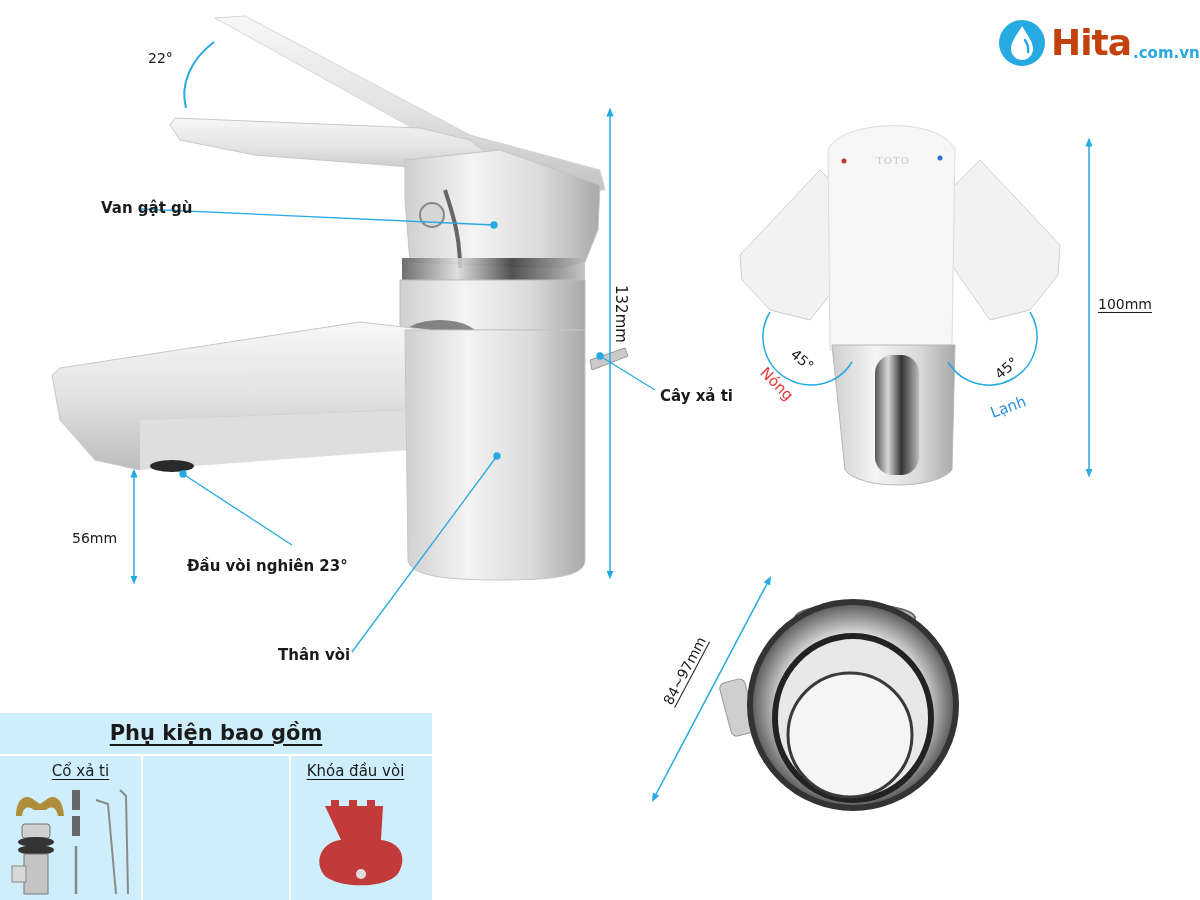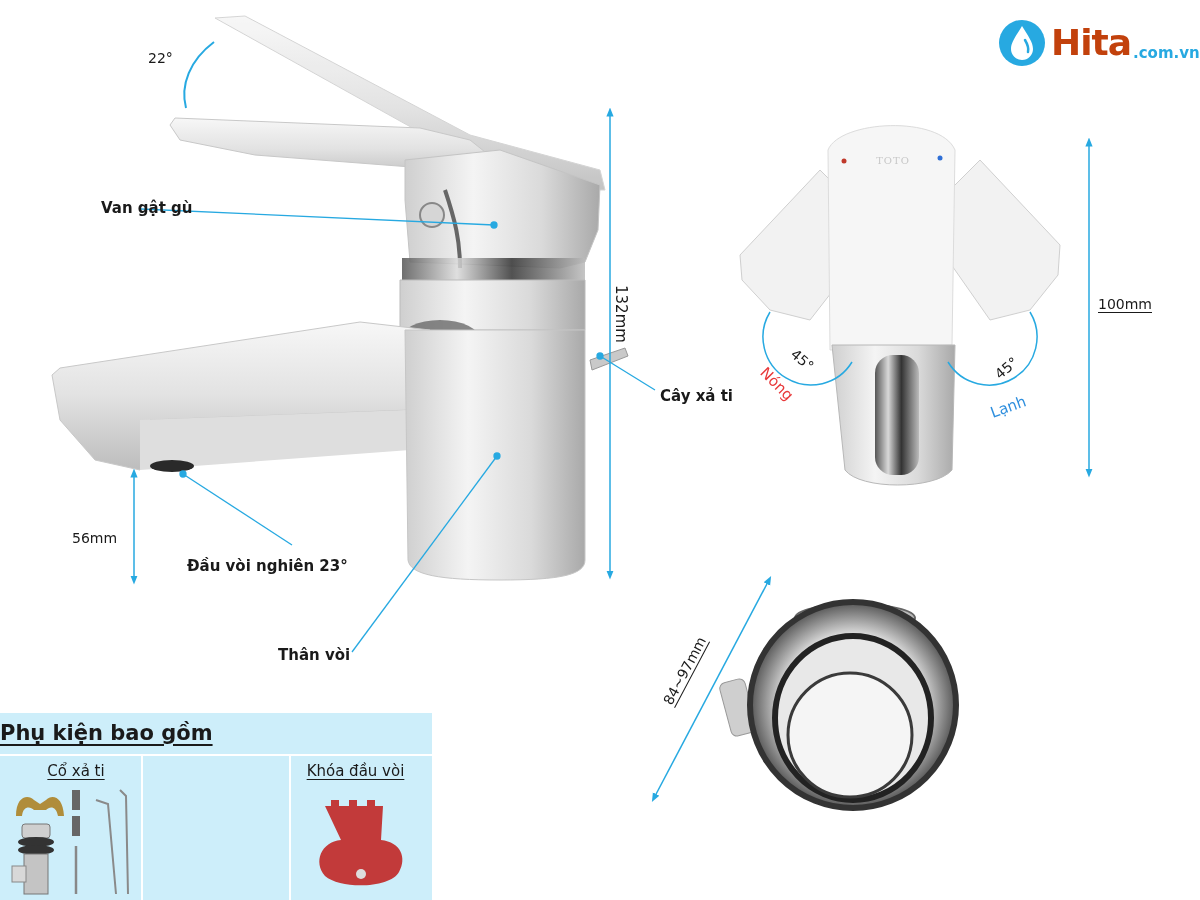--- a/index.html
+++ b/index.html
@@ -6,21 +6,21 @@
   body { width:1200px; height:900px; position:relative; overflow:hidden; background:#ffffff; font-family:"DejaVu Sans", sans-serif; color:#1a1a1a; }
   .abs { position:absolute; }
   svg.overlay { position:absolute; left:0; top:0; }
   .label { position:absolute; font-size:15px; font-weight:bold; color:#1a1a1a; white-space:nowrap; }
   .dim { position:absolute; font-size:14px; color:#1a1a1a; white-space:nowrap; }
   .logo { position:absolute; left:997px; top:18px; display:flex; align-items:center; }
   .logo .drop { width:50px; height:50px; }
   .logo .brand { font-family:"DejaVu Sans", sans-serif; font-weight:bold; font-size:36px; color:#c2410c; letter-spacing:-1px; margin-left:4px; line-height:1; }
   .logo .tld { font-size:15px; color:#27a9e1; font-weight:bold; margin-left:2px; align-self:flex-end; margin-bottom:6px; }
   .acc { position:absolute; left:0; top:713px; width:432px; height:187px; background:#cdeefa; }
-  .acc-title { position:absolute; left:0; top:0; width:432px; height:40px; font-size:21px; font-weight:bold; line-height:40px; }
+  .acc-title { position:absolute; left:0; top:0; width:432px; height:40px; text-align:center; font-size:21px; font-weight:bold; line-height:40px; }
   .acc-title span { text-decoration:underline; text-underline-offset:4px; }
   .acc-hr { position:absolute; left:0; top:41px; width:432px; height:2px; background:#ffffff; }
   .acc-col { position:absolute; top:43px; height:144px; }
   .acc-col .h { position:absolute; top:6px; left:0; right:0; text-align:center; font-size:15px; text-decoration:underline; text-underline-offset:3px; }
   .acc-sep { position:absolute; top:43px; width:2px; height:144px; background:#ffffff; }
 </style>
 </head>
 <body>
 
 <div class="logo">
@@ -147,21 +147,21 @@
 <div class="dim" style="left:994px; top:360px; transform:rotate(-40deg);">45°</div>
 <div class="dim" style="left:990px; top:398px; transform:rotate(-20deg); color:#2f8fde; font-size:15px;">Lạnh</div>
 <div class="dim" style="left:1098px; top:296px; text-decoration:underline; text-underline-offset:3px;">100mm</div>
 
 <div class="dim" style="left:660px; top:700px; transform:rotate(-62deg); transform-origin:left top; text-decoration:underline; text-underline-offset:3px;">84~97mm</div>
 
 <div class="acc">
   <div class="acc-title"><span>Phụ kiện bao gồm</span></div>
   <div class="acc-hr"></div>
 
-  <div class="acc-col" style="left:0; width:152px;">
+  <div class="acc-col" style="left:0; width:152px;padding-left:9px;">
     <div class="h">Cổ xả ti</div>
     <svg class="abs" style="left:8px; top:30px;" width="128" height="112" viewBox="0 0 128 112">
       <path d="M8 30 C8 10 20 8 26 14 L32 18 L38 14 C44 8 55 10 56 30 L50 30 C48 20 42 20 38 24 L26 24 C22 20 15 20 14 30 Z" fill="#b08d3a"></path>
       <rect x="14" y="38" width="28" height="14" rx="3" fill="#cfcfcf" stroke="#777"></rect>
       <ellipse cx="28" cy="56" rx="18" ry="5" fill="#333"></ellipse>
       <ellipse cx="28" cy="64" rx="18" ry="5" fill="#333"></ellipse>
       <rect x="16" y="68" width="24" height="40" fill="#c4c4c4" stroke="#777"></rect>
       <rect x="4" y="80" width="14" height="16" fill="#d8d8d8" stroke="#888"></rect>
       <rect x="64" y="4" width="8" height="20" fill="#666"></rect>
       <rect x="64" y="30" width="8" height="20" fill="#666"></rect>

